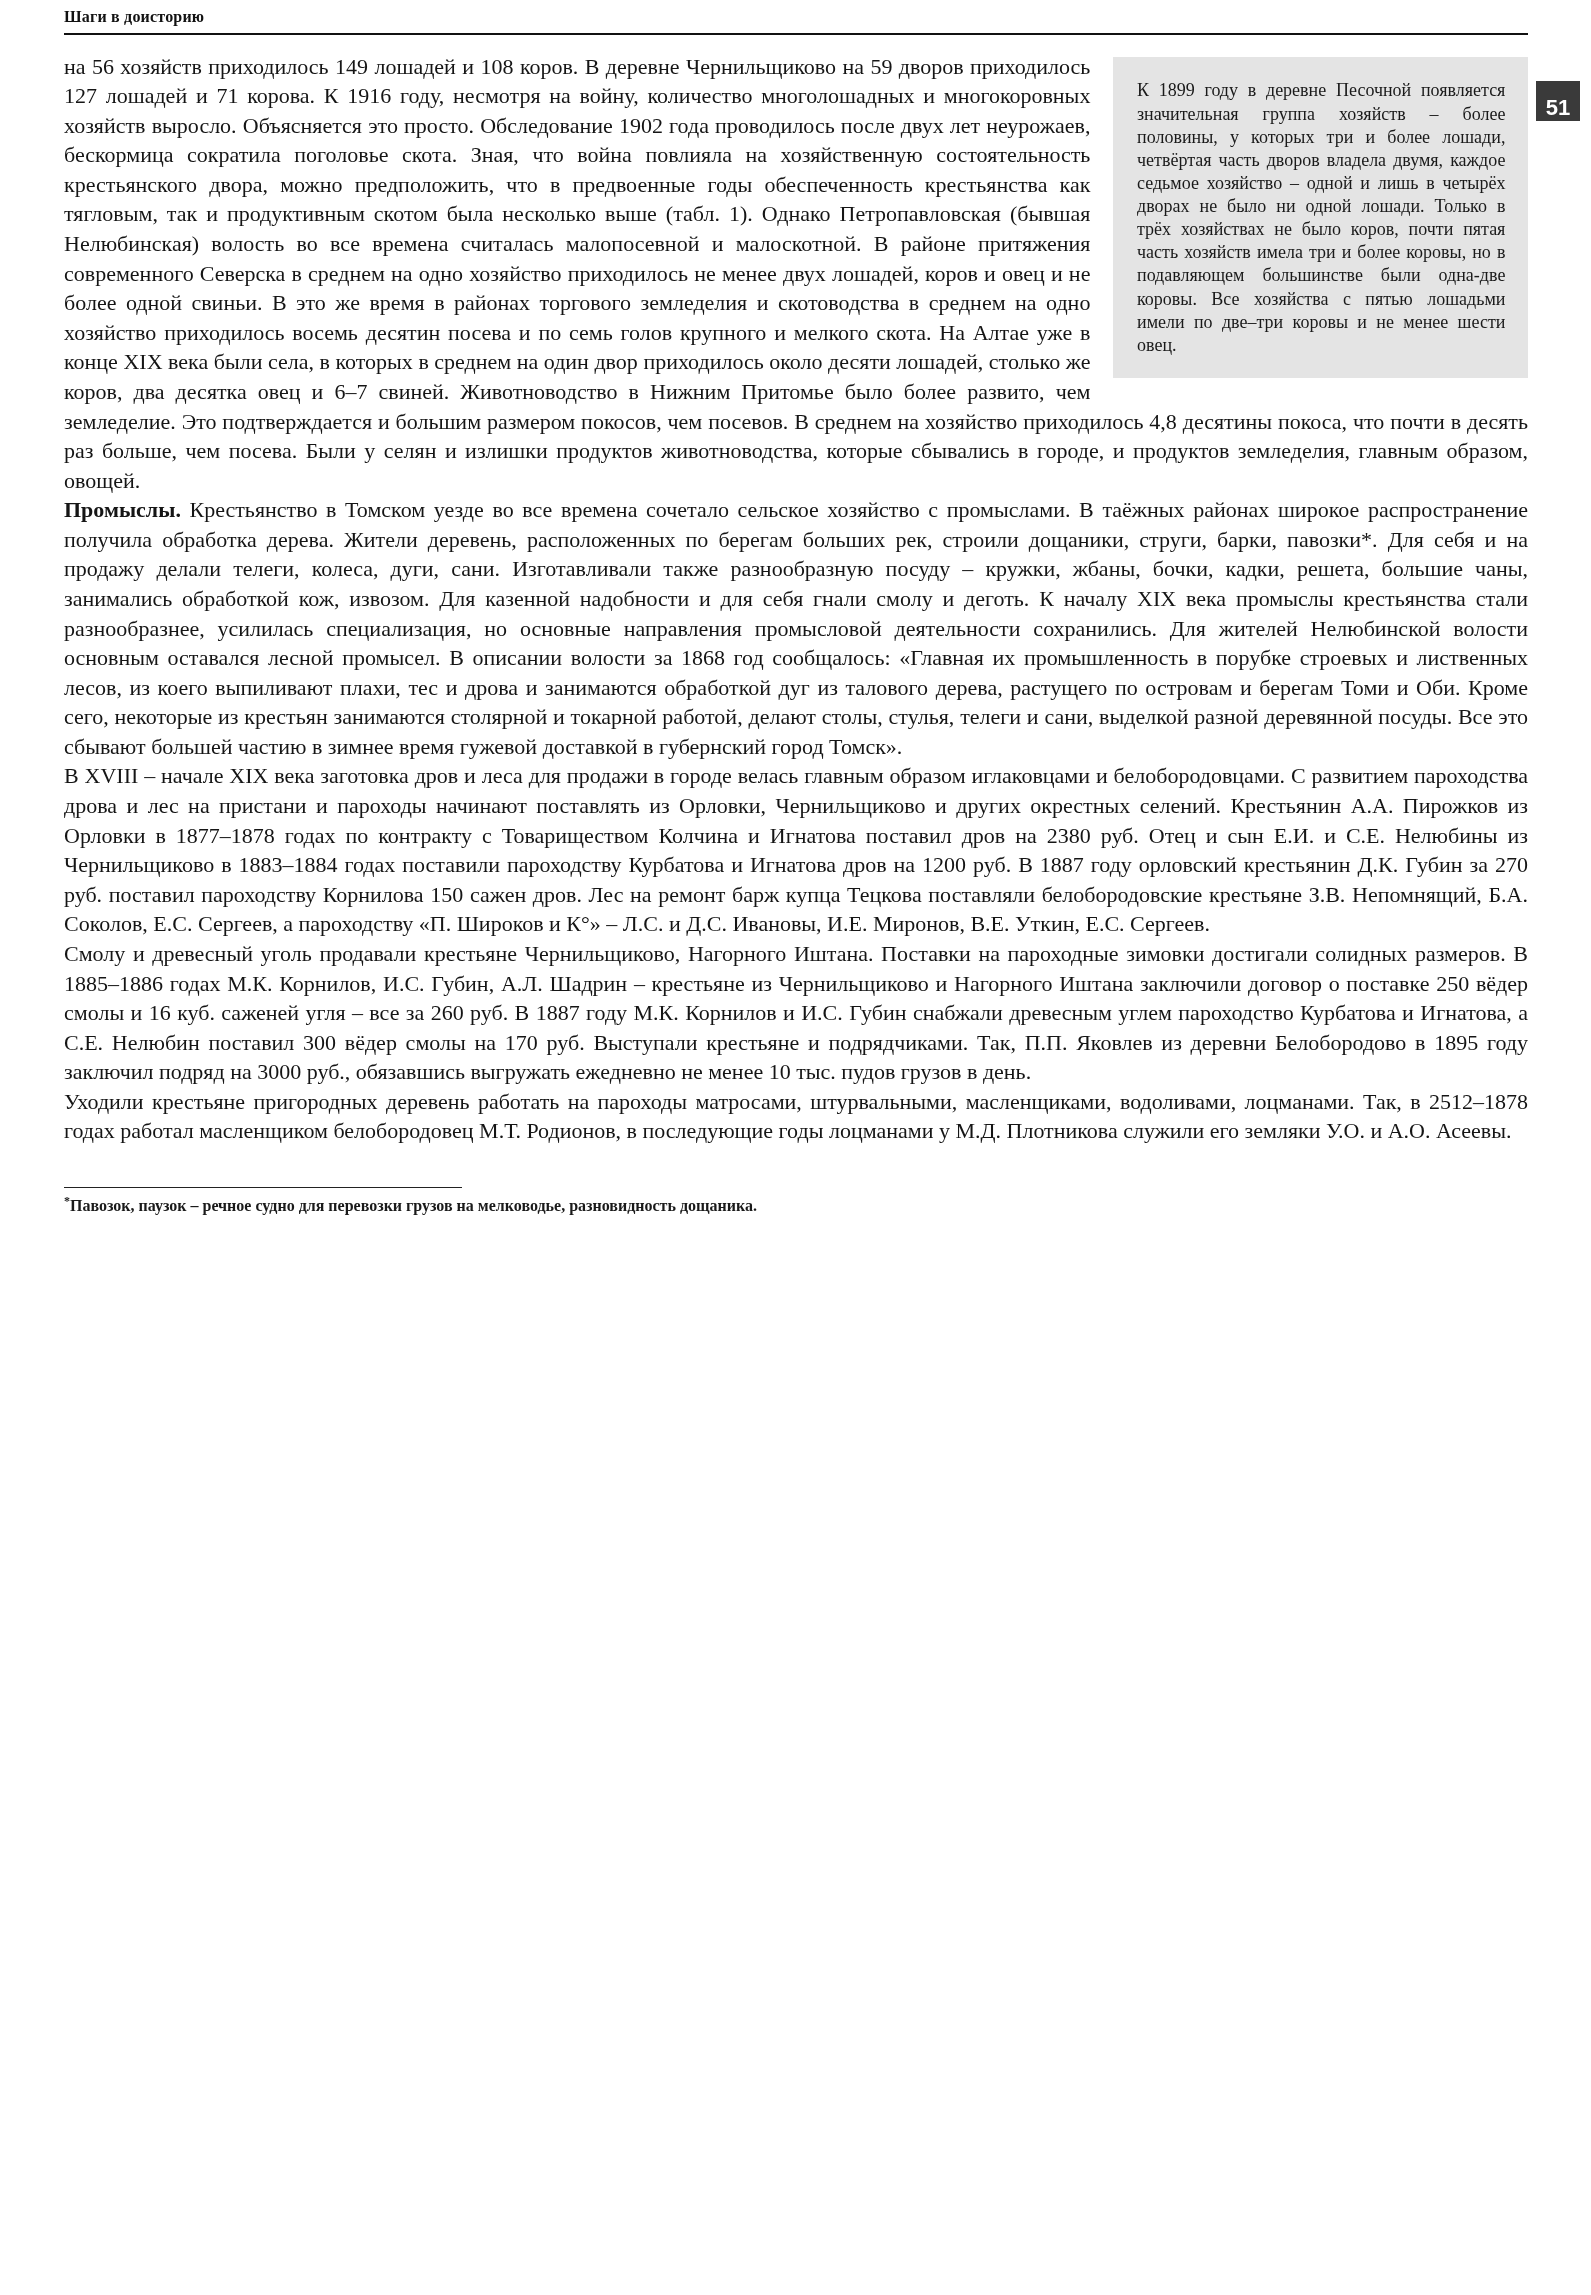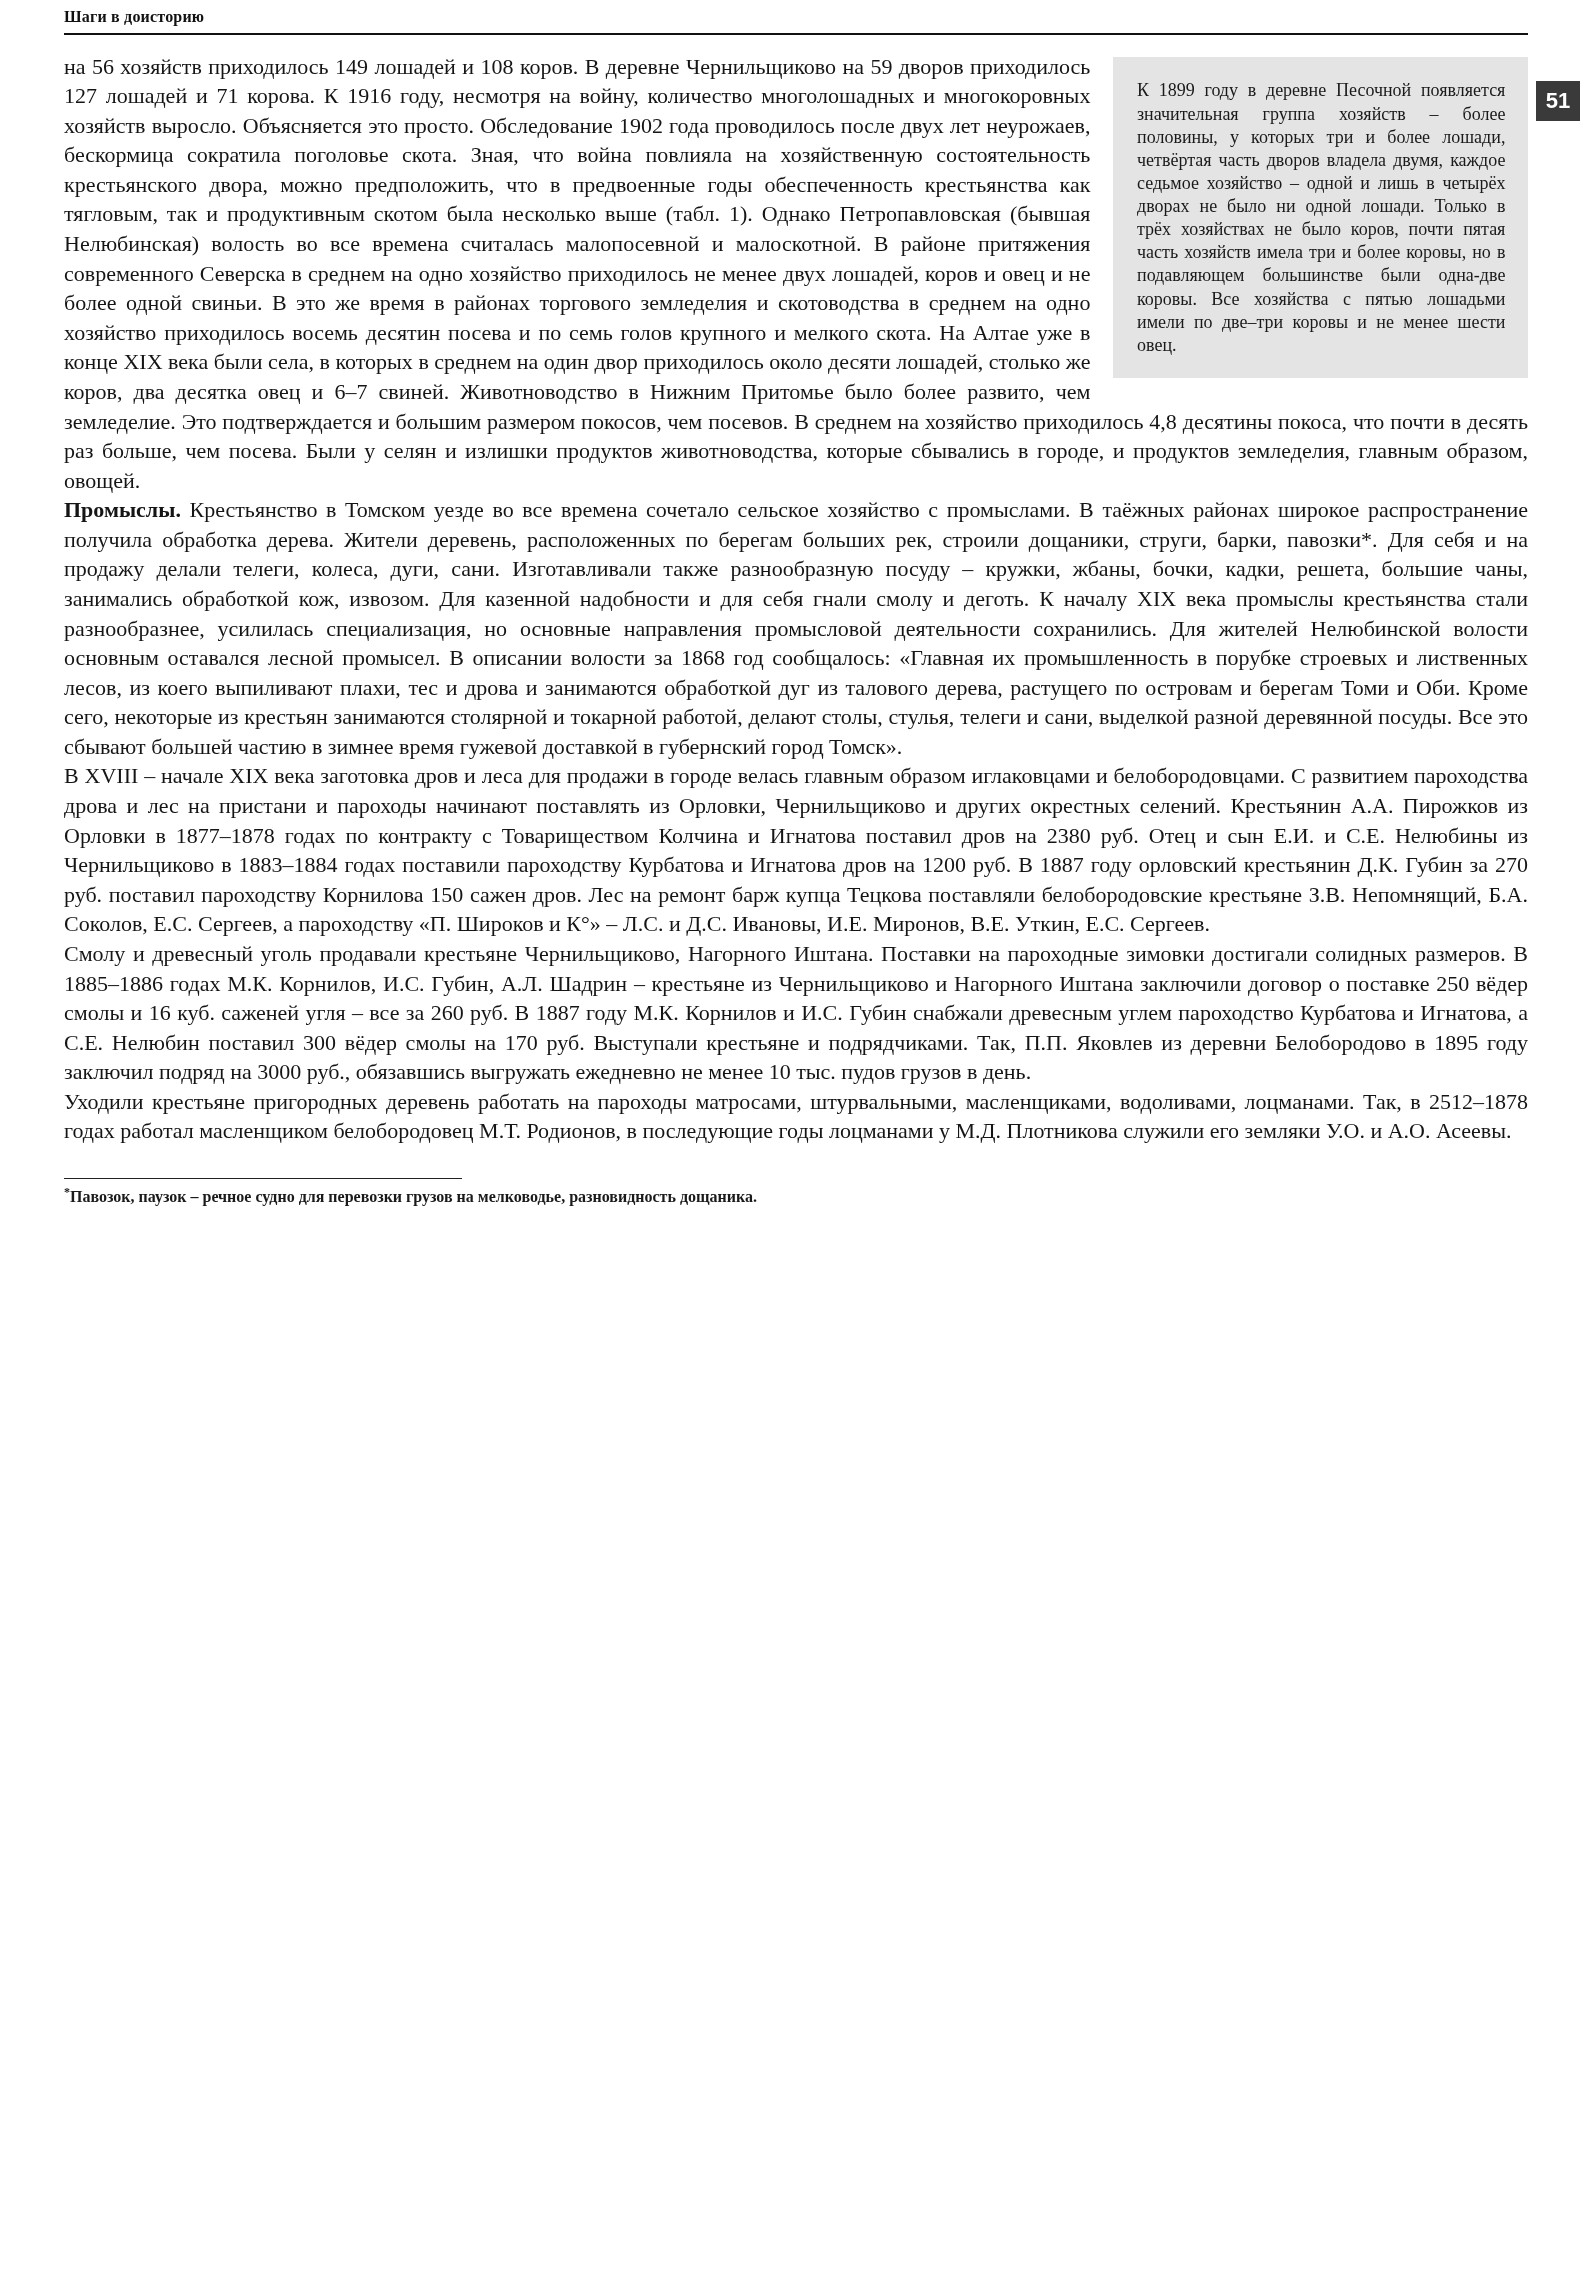--- a/index.html
+++ b/index.html
@@ -43,21 +43,21 @@
     top: 81px;
     right: 12px;
     width: 44px;
     height: 40px;
     background: #3a3a3a;
     color: #ffffff;
     font-family: "Liberation Sans", sans-serif;
     font-weight: bold;
     font-size: 22px;
     display: flex;
-    align-items: center;
+    align-items: flex-end;
     justify-content: center;
   }
 
   
   .body {
     margin-top: 17px;
     font-size: 22px;
     line-height: 1.345;
     text-align: justify;
     color: #151515;
@@ -92,21 +92,21 @@
   }
   .callout p { margin: 8px; }
 
   
   .wrap-block {
     overflow: hidden;
   }
 
   
   .footnote-wrap {
-    margin-top: 32px;
+    margin-top: 41px;
   }
   .footnote-rule {
     width: 398px;
     border-top: 1.3px solid #222;
     margin-bottom: 6px;
   }
   .footnote {
     font-size: 16px;
     line-height: 1.25;
     font-weight: bold;

